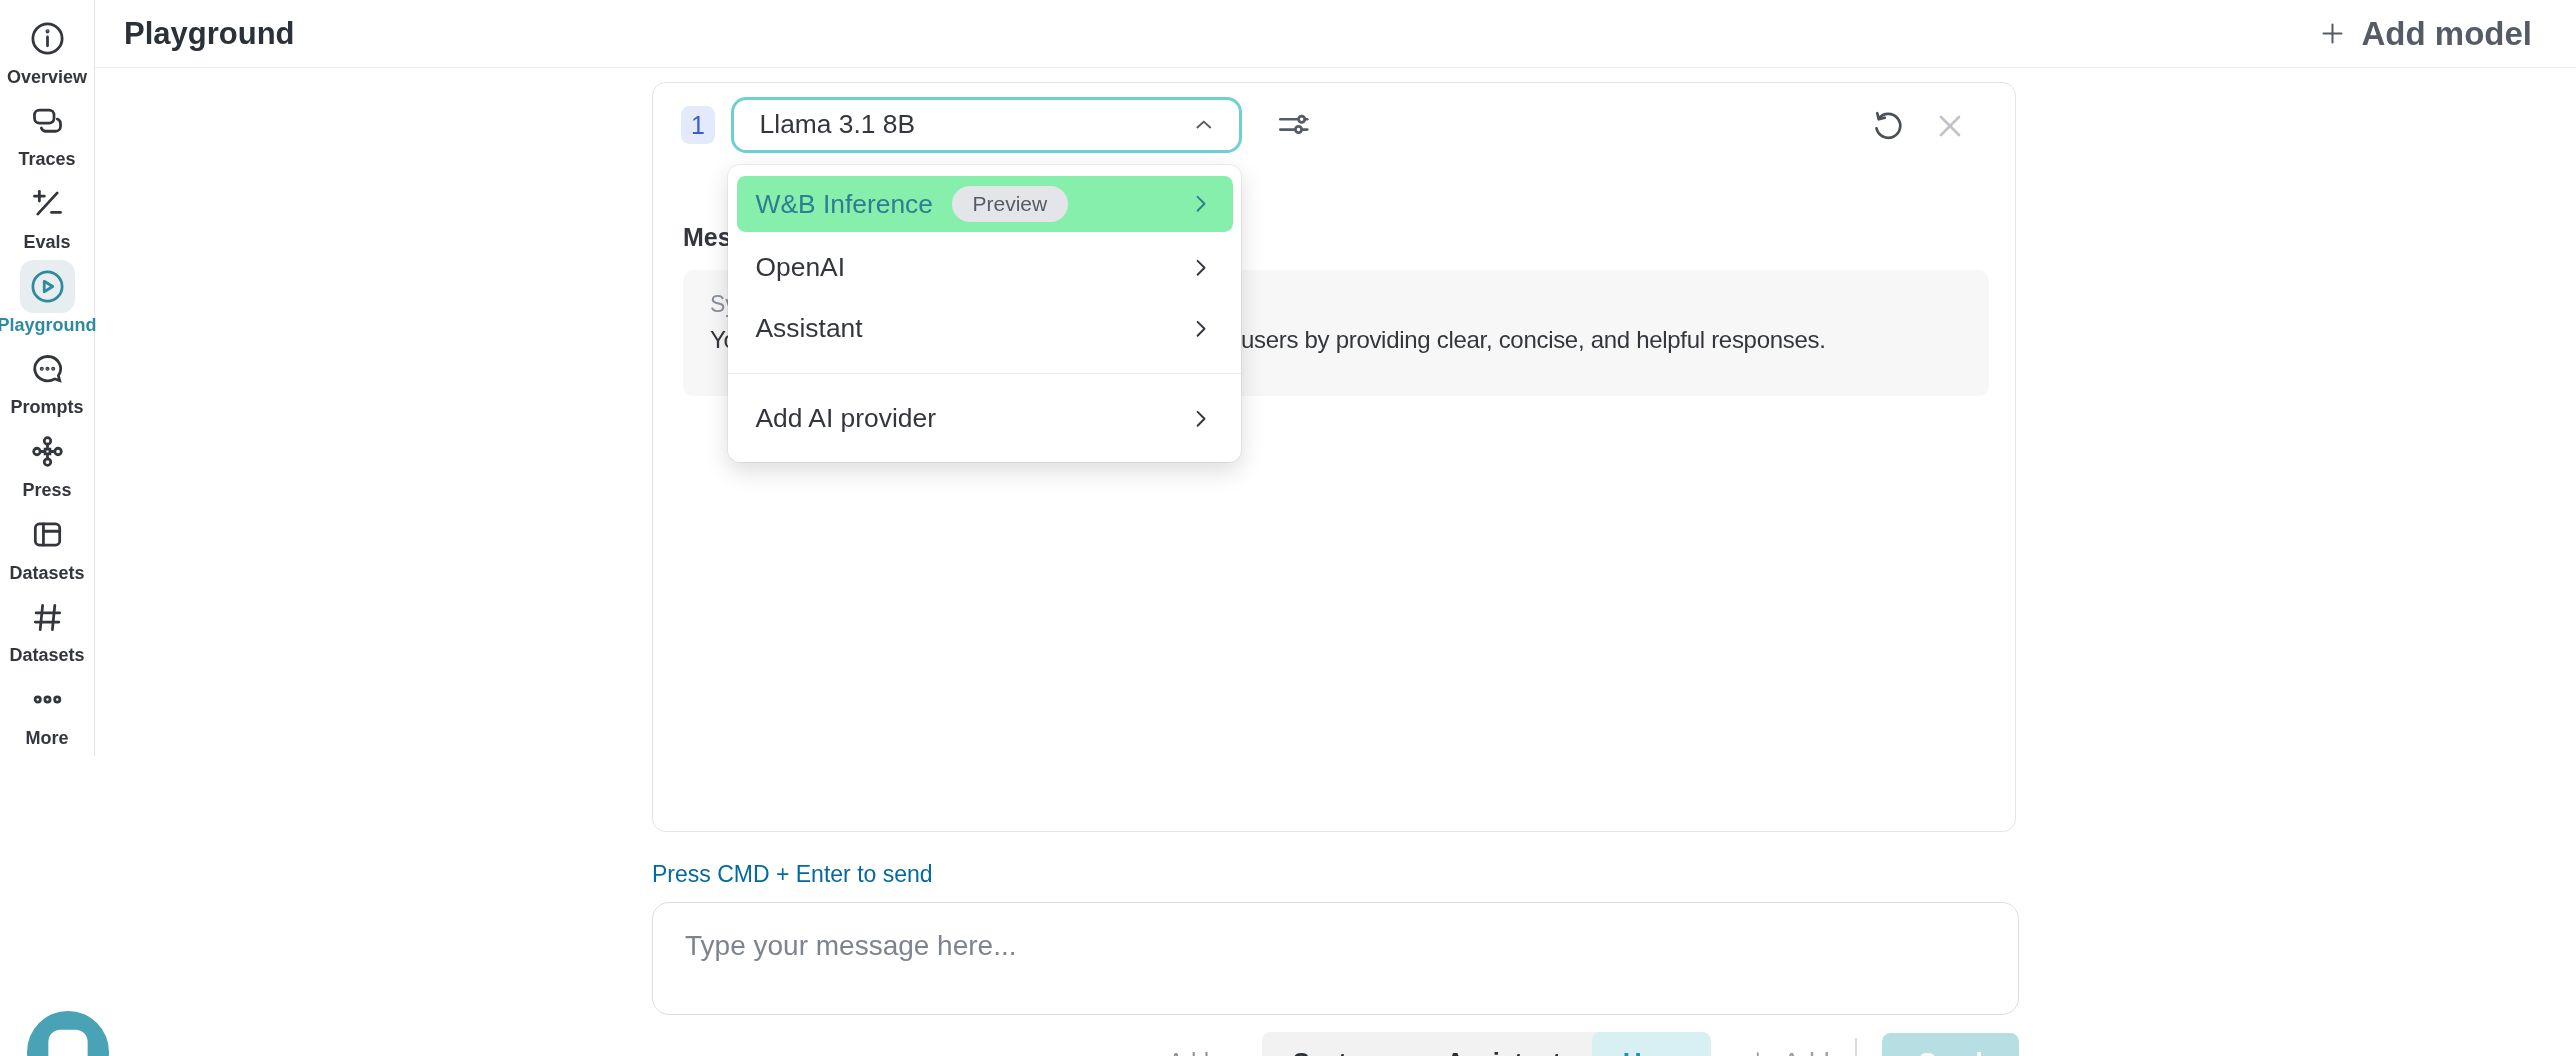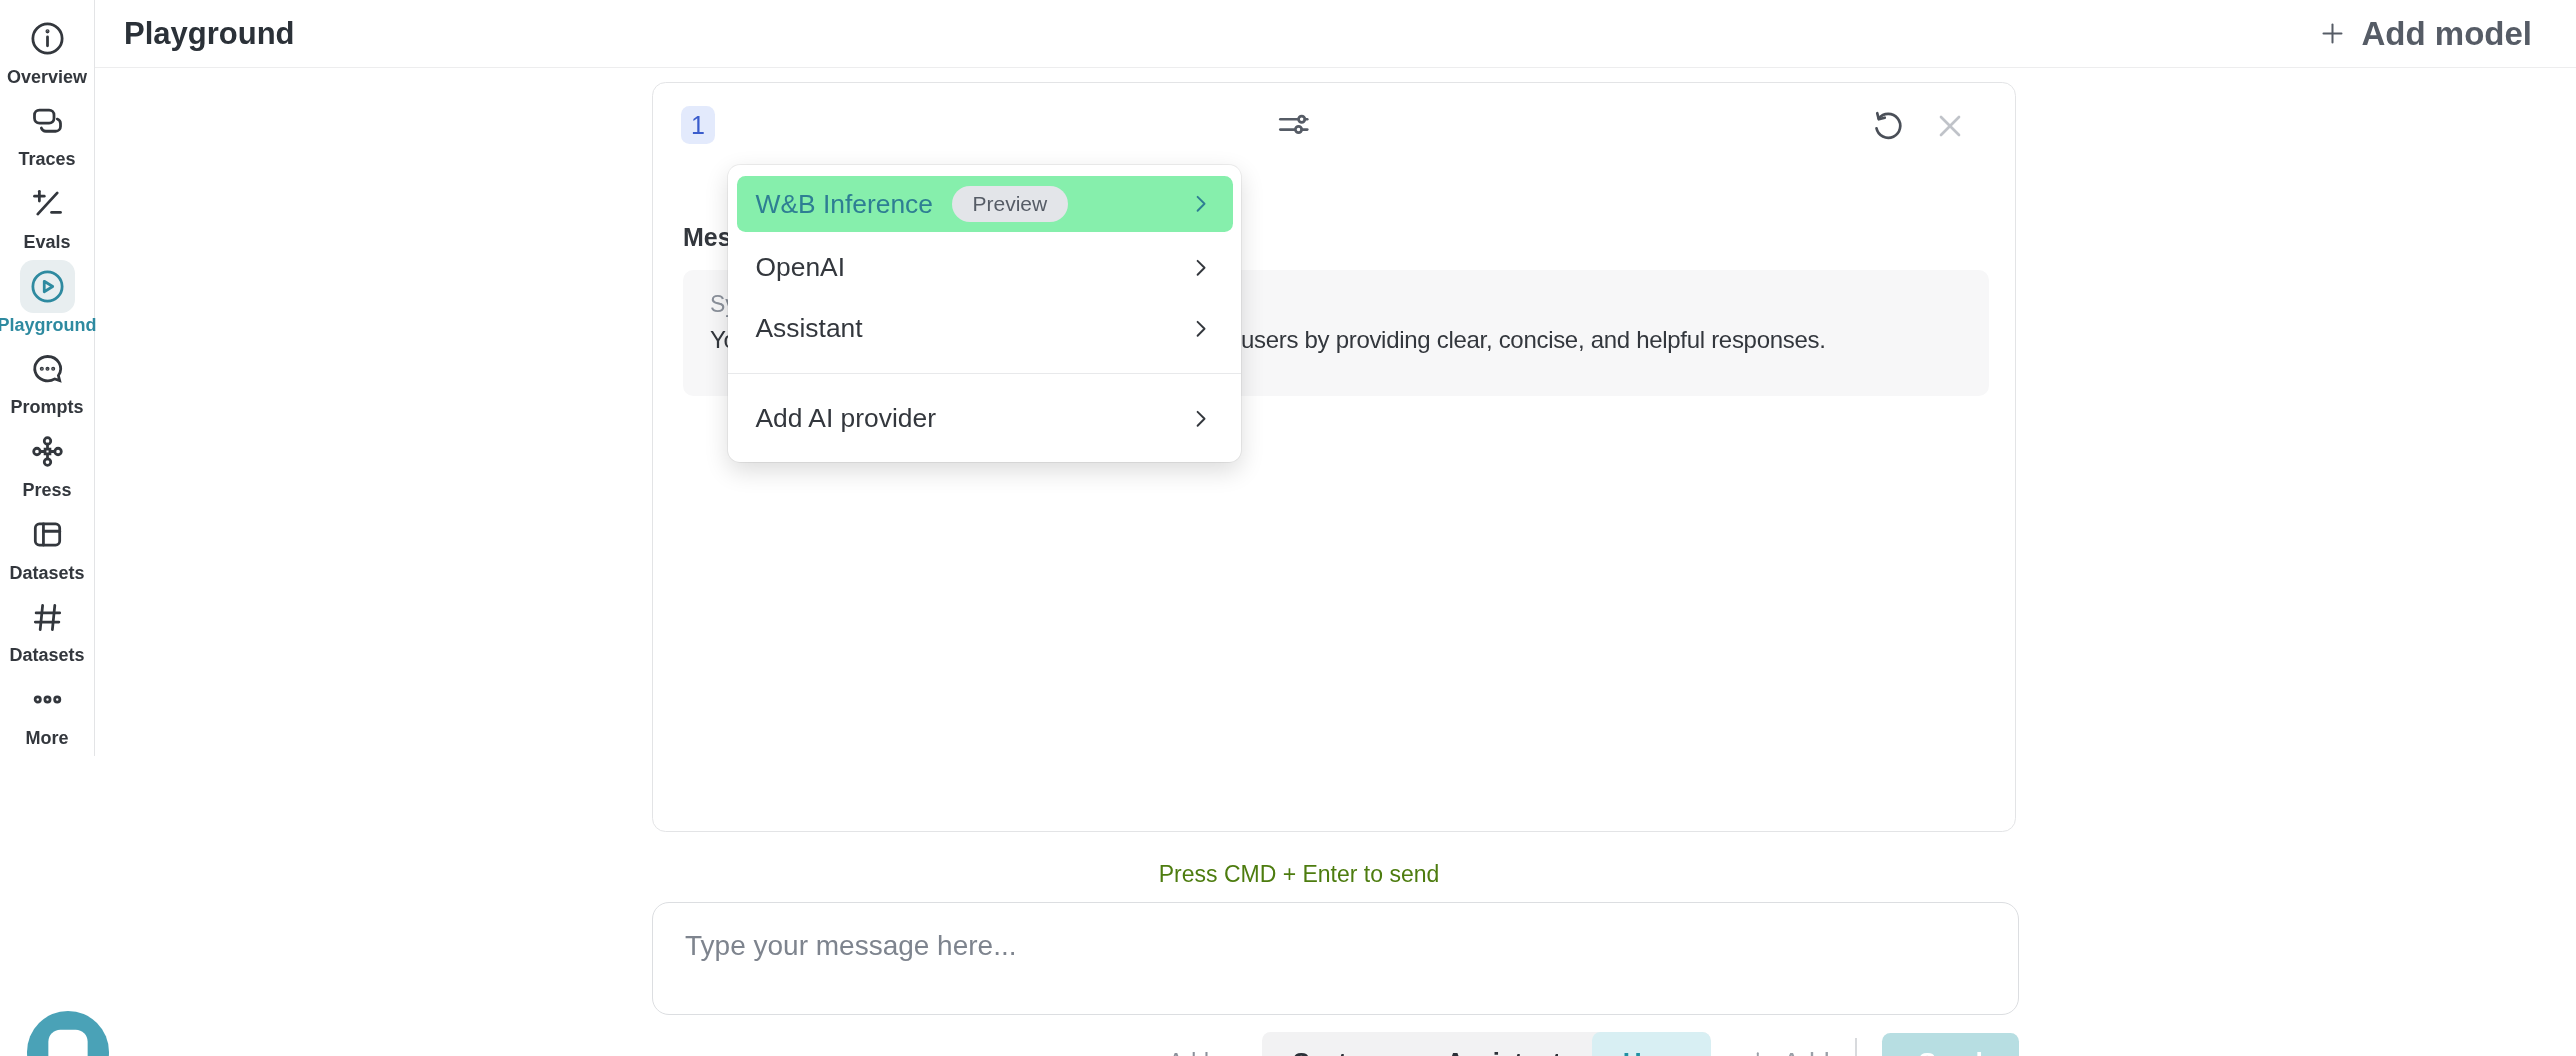--- a/index.html
+++ b/index.html
@@ -83,22 +83,22 @@
   .dd-item.highlighted { height:56px; background:#86efac; color:#2e7e93; margin-bottom:5.1px; }
   .dd-item .dd-spacer { flex:1; }
   .dd-badge {
     margin-left:19px; background:#e3e5e9; color:#565c66; font-size:21px;
     padding:6px 20.5px; border-radius:852px;
   }
   .dd-divider { height:1.7px; background:#e8e9eb; margin:13.6px -8.5px 0; }
   .dd-item.footer { height:82px; margin-top:3.4px; }
   
   #send-hint {
-    position:absolute; left:616px; top:861px; width:1366px;
-    text-align:center; color:#4d7c0f; font-size:23px;
+    position:absolute; left:652px; top:861px; width:1366px;
+    text-align:left; color:#0369a1; font-size:23px;
   }
   #composer-input {
     position:absolute; left:652px; top:902px; width:1367px; height:113px;
     border:1.7px solid #dcdee1; border-radius:17px; padding:27px 32px;
     font-size:28px; font-family:inherit; color:#33373d; resize:none; outline:none;
   }
   #composer-input::placeholder { color:#7e848e; }
   #composer-bar {
     position:absolute; left:652px; top:1028px; width:1367px; height:68px;
     display:flex; align-items:center; justify-content:flex-end;
@@ -236,20 +236,28 @@
             <line x1="4" y1="12" x2="20" y2="12"></line>
         </svg>
       </span>
       <span>Add model</span>
     </button>
   </header>
 
   <section id="model-card">
     <div id="model-index-badge">1</div>
 
+    <div id="model-select">
+      <span>Llama 3.1 8B</span>
+      <span style="display:flex;">
+        <svg width="25.6" height="25.6" viewBox="0 0 24 24" fill="none" stroke="#565c66" stroke-width="1.8" stroke-linecap="round" stroke-linejoin="round">
+          <polyline points="6,14.5 12,9 18,14.5"></polyline>
+        </svg>
+      </span>
+    </div>
 
     <button id="model-settings-btn">
       <span style="display:flex;">
         <svg width="38" height="38" viewBox="0 0 24 24" fill="none" stroke="#565c66" stroke-width="1.7" stroke-linecap="round">
           <line x1="4" y1="9" x2="15" y2="9"></line>
             <circle cx="17.5" cy="9" r="2"></circle>
             <line x1="19.5" y1="9" x2="21" y2="9"></line>
           <line x1="4" y1="15.5" x2="13" y2="15.5"></line>
             <circle cx="15.5" cy="15.5" r="2"></circle>
             <line x1="17.5" y1="15.5" x2="21" y2="15.5"></line>

